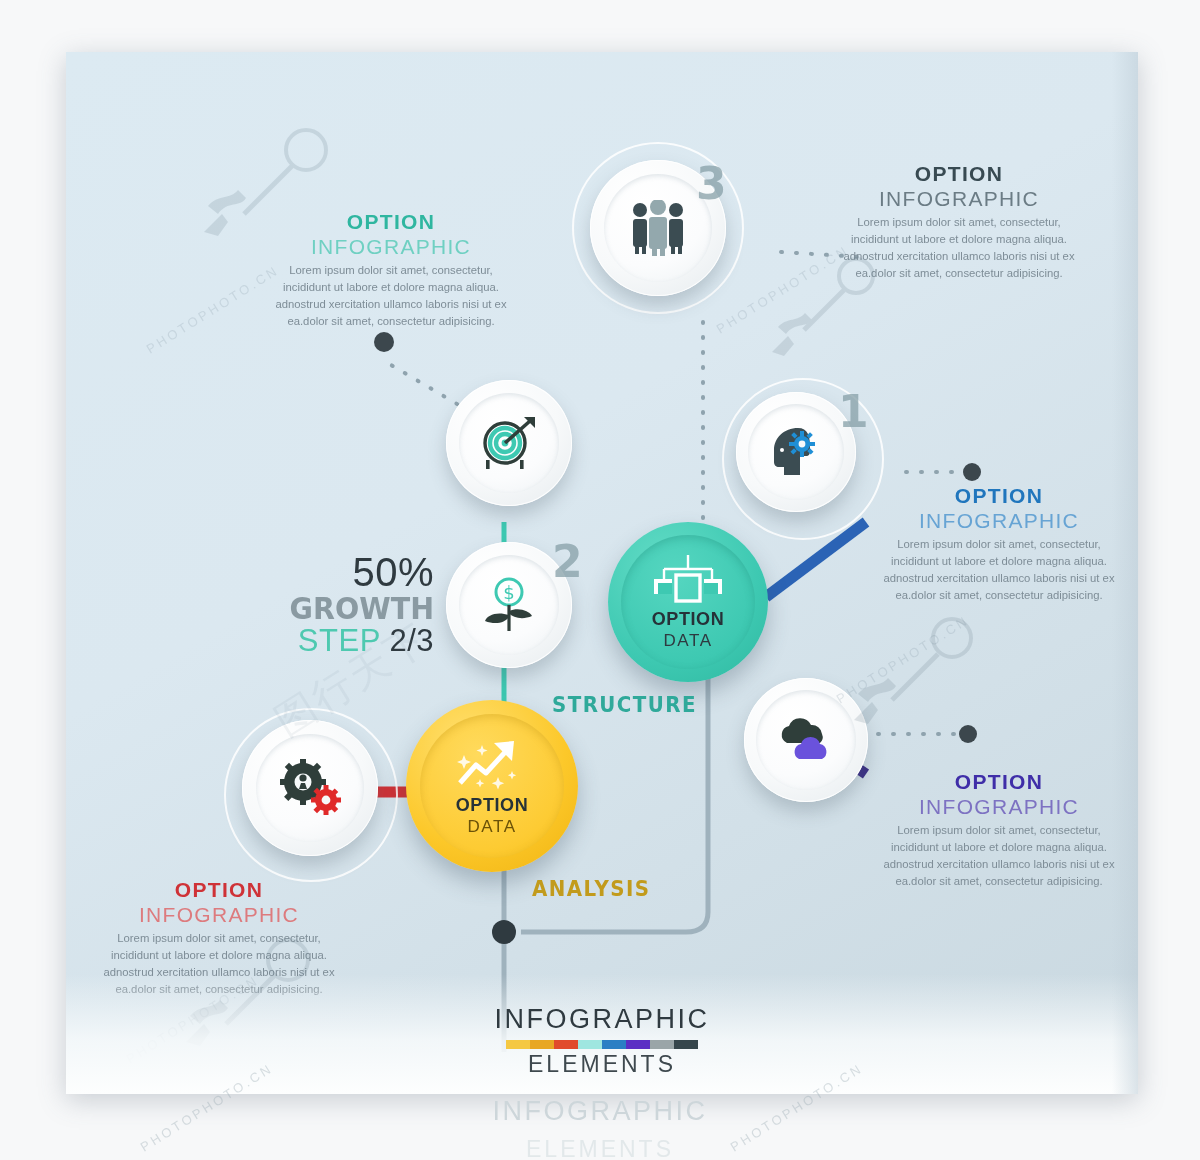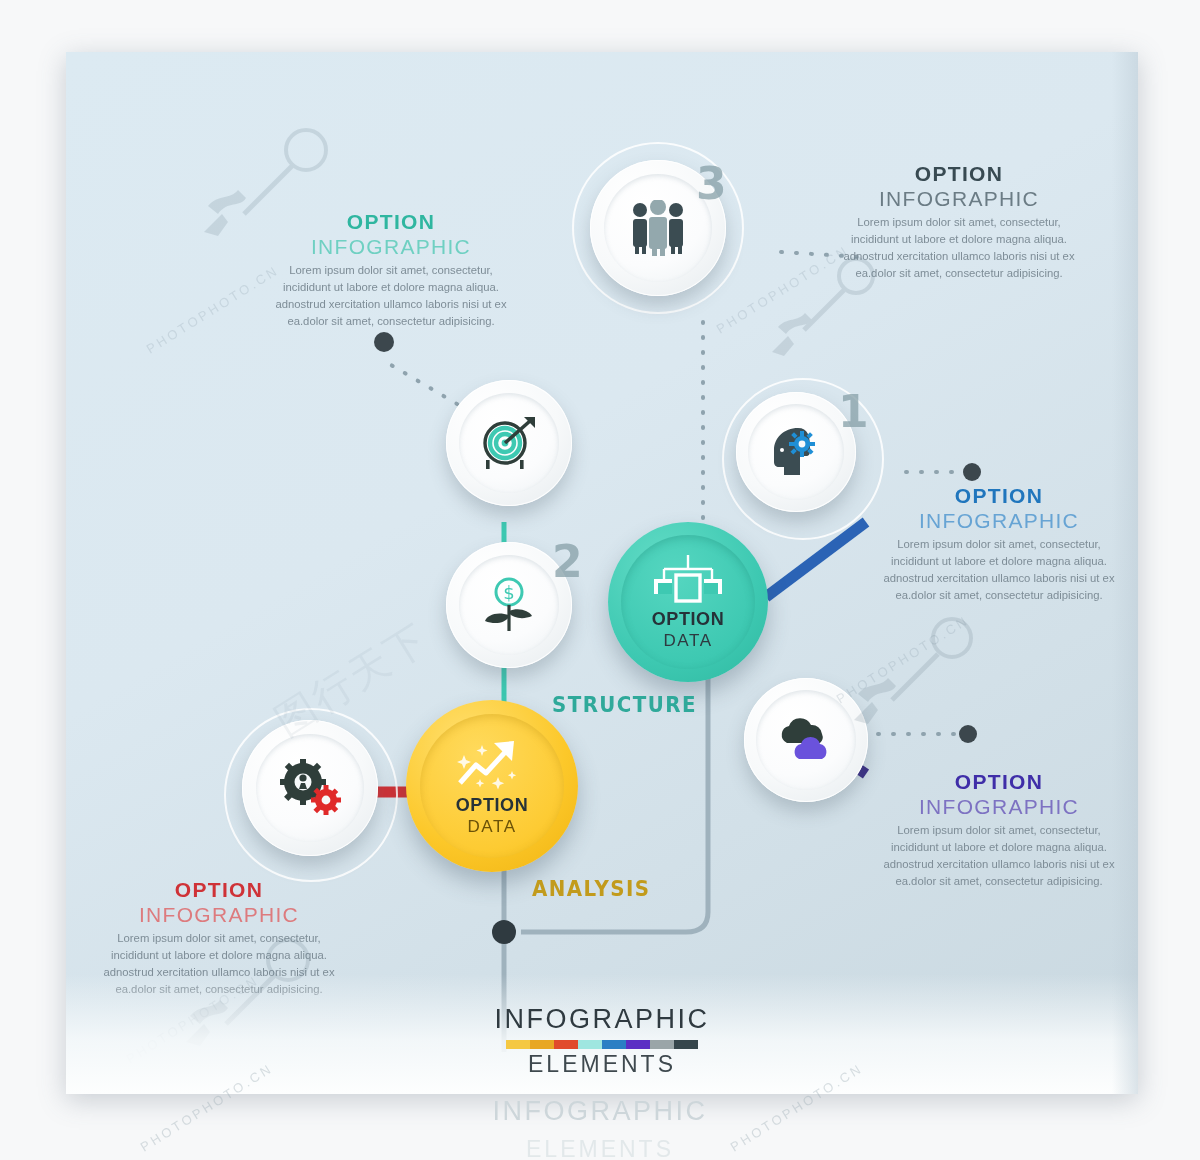--- a/index.html
+++ b/index.html
@@ -349,20 +349,30 @@
       <div class="h2" style="color:#7d72c2;">INFOGRAPHIC</div>
       <p>Lorem ipsum dolor sit amet, consectetur, incididunt ut labore et dolore magna aliqua. adnostrud xercitation ullamco laboris nisi ut ex ea.dolor sit amet, consectetur adipisicing.</p>
     </div>
 
     <div class="tblock ta-center" style="left:28px;top:826px;">
       <div class="h1" style="color:#cf3237;">OPTION</div>
       <div class="h2" style="color:#dd7b7e;">INFOGRAPHIC</div>
       <p>Lorem ipsum dolor sit amet, consectetur, incididunt ut labore et dolore magna aliqua. adnostrud xercitation ullamco laboris nisi ut ex ea.dolor sit amet, consectetur adipisicing.</p>
     </div>
 
+    <div style="position:absolute;left:200px;top:500px;width:168px;">
+      <div id="stat" style="position:static;">
+        <div class="pct">50%</div>
+        <div class="growth">GROWTH</div>
+        <div class="step">
+          <span class="k">STEP</span>
+          <span class="v">2/3</span>
+        </div>
+      </div>
+    </div>
 
     <div class="vlabel" style="left:486px;top:640px;color:#2fa99a;transform:scaleX(.9);transform-origin:left center;">STRUCTURE</div>
     <div class="vlabel" style="left:466px;top:824px;color:#c29b1c;transform:scaleX(.9);transform-origin:left center;">ANALYSIS</div>
 
     <div class="wmfig" style="left:118px;top:70px;">
       <svg width="150" height="150" viewBox="0 0 150 150">
         <circle cx="122" cy="28" r="20" fill="none" stroke="#5a7280" stroke-width="4"></circle>
         <path d="M108 44 L60 92" stroke="#5a7280" stroke-width="5"></path>
         <path d="M20 110 l18-18 6 8 -10 14z" fill="#5a7280"></path>
         <path d="M34 92 c10-14 22-6 28-16 l-8-8 c-8 10 -20 4 -30 16z" fill="#5a7280"></path>

